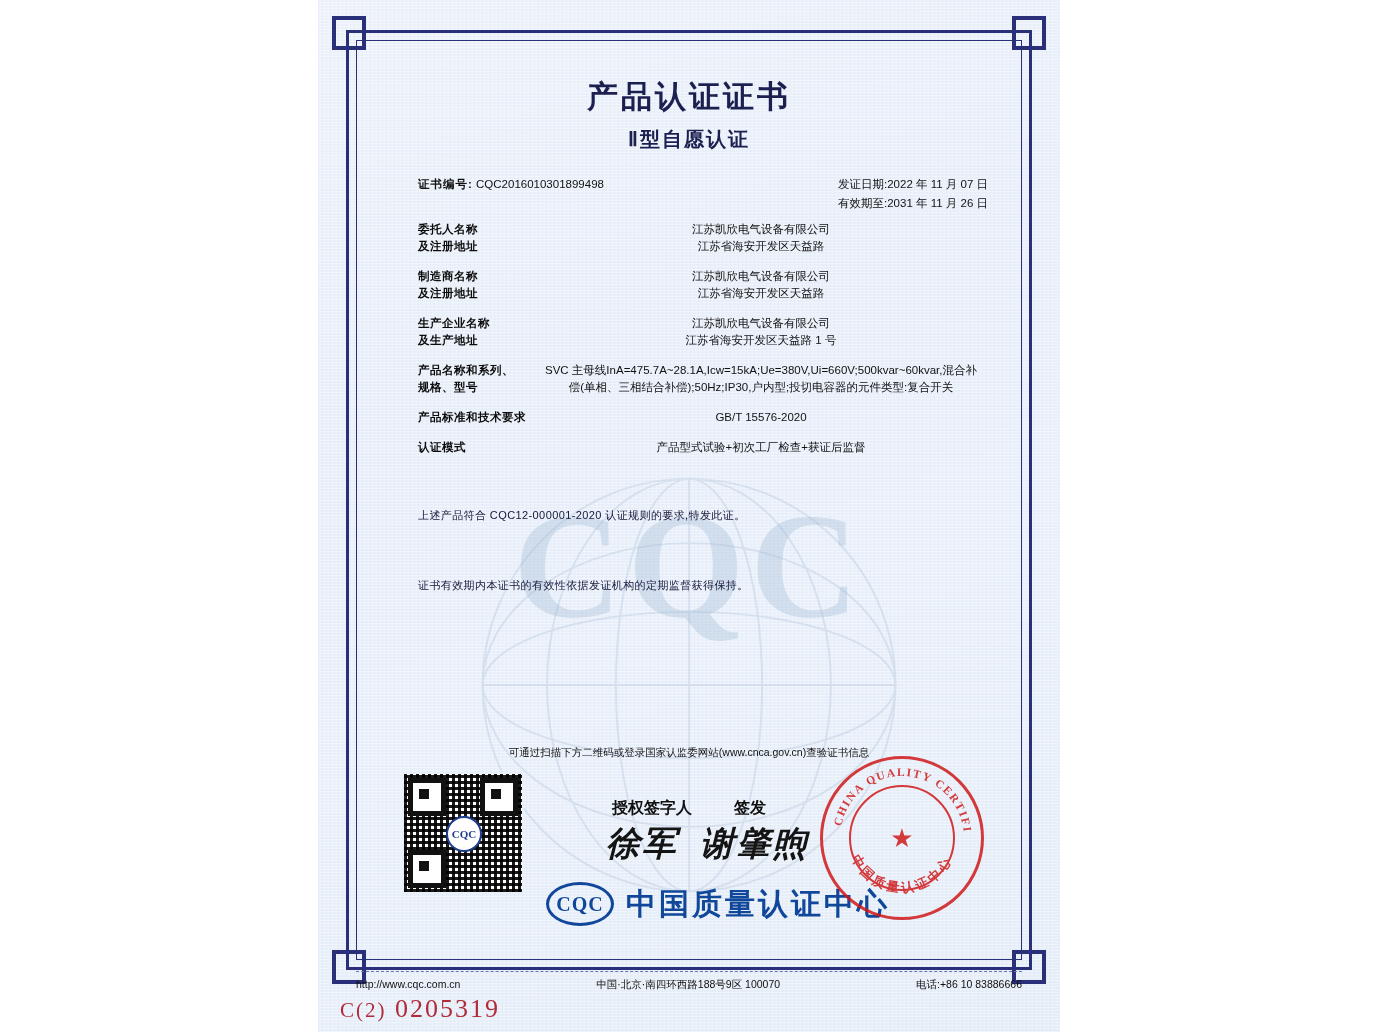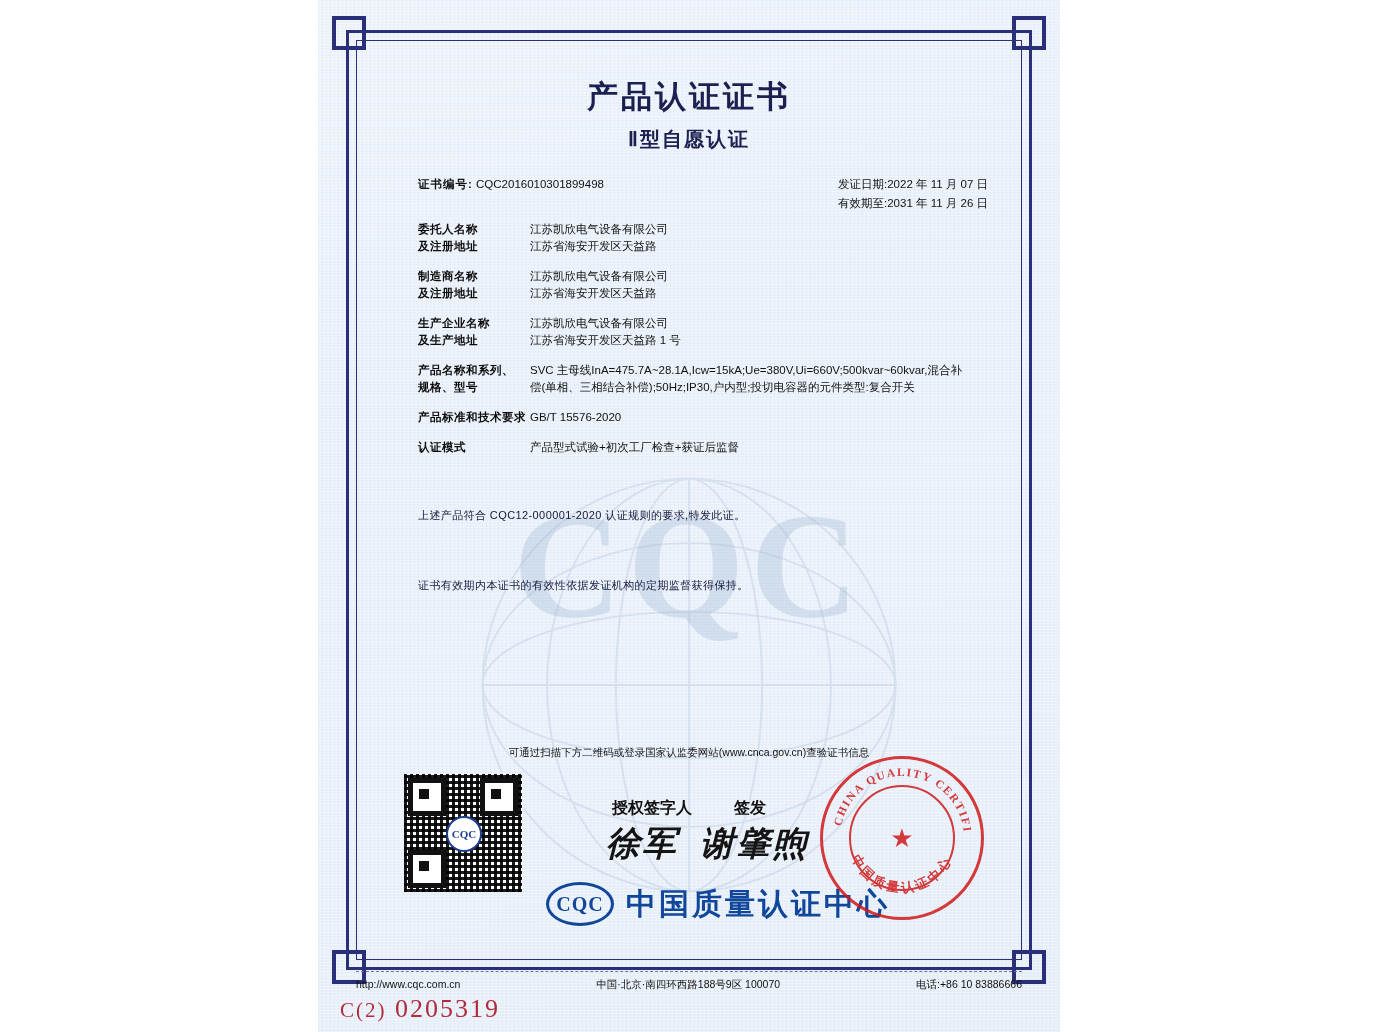--- a/index.html
+++ b/index.html
@@ -152,20 +152,21 @@
     color: #0c0c0c;
     line-height: 17px;
     letter-spacing: 0.5px;
   }
   .field .label span { display: block; }
   .field .value {
     flex: 1;
     font-size: 11.5px;
     color: #111;
     line-height: 17px;
+    text-align: center;
   }
   .field .value span { display: block; }
   .field.wide .label { width: 112px; flex: 0 0 112px; }
   .notes {
     margin-top: 16px;
     padding-left: 42px;
     font-size: 11px;
     color: #15163a;
     line-height: 22px;
     letter-spacing: 0.4px;

